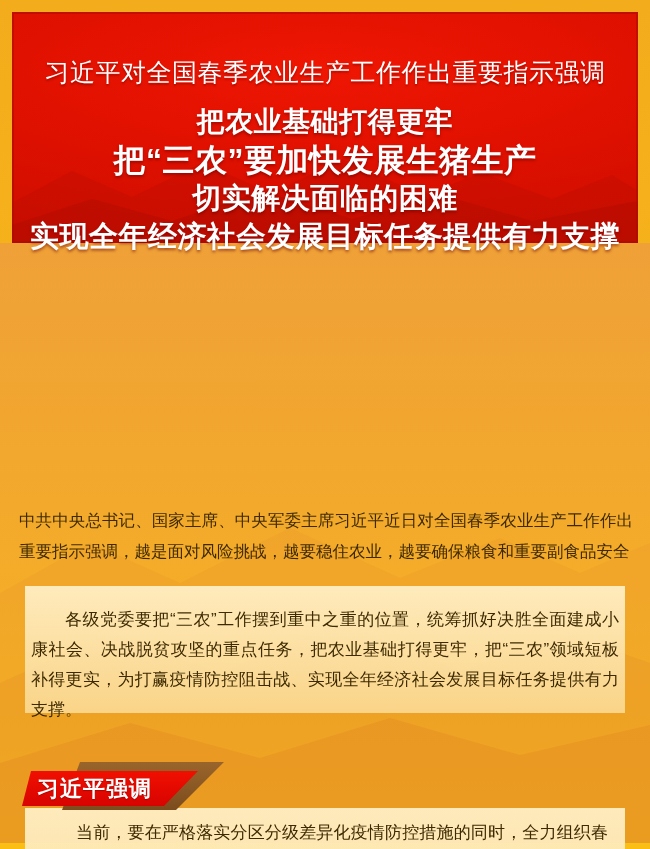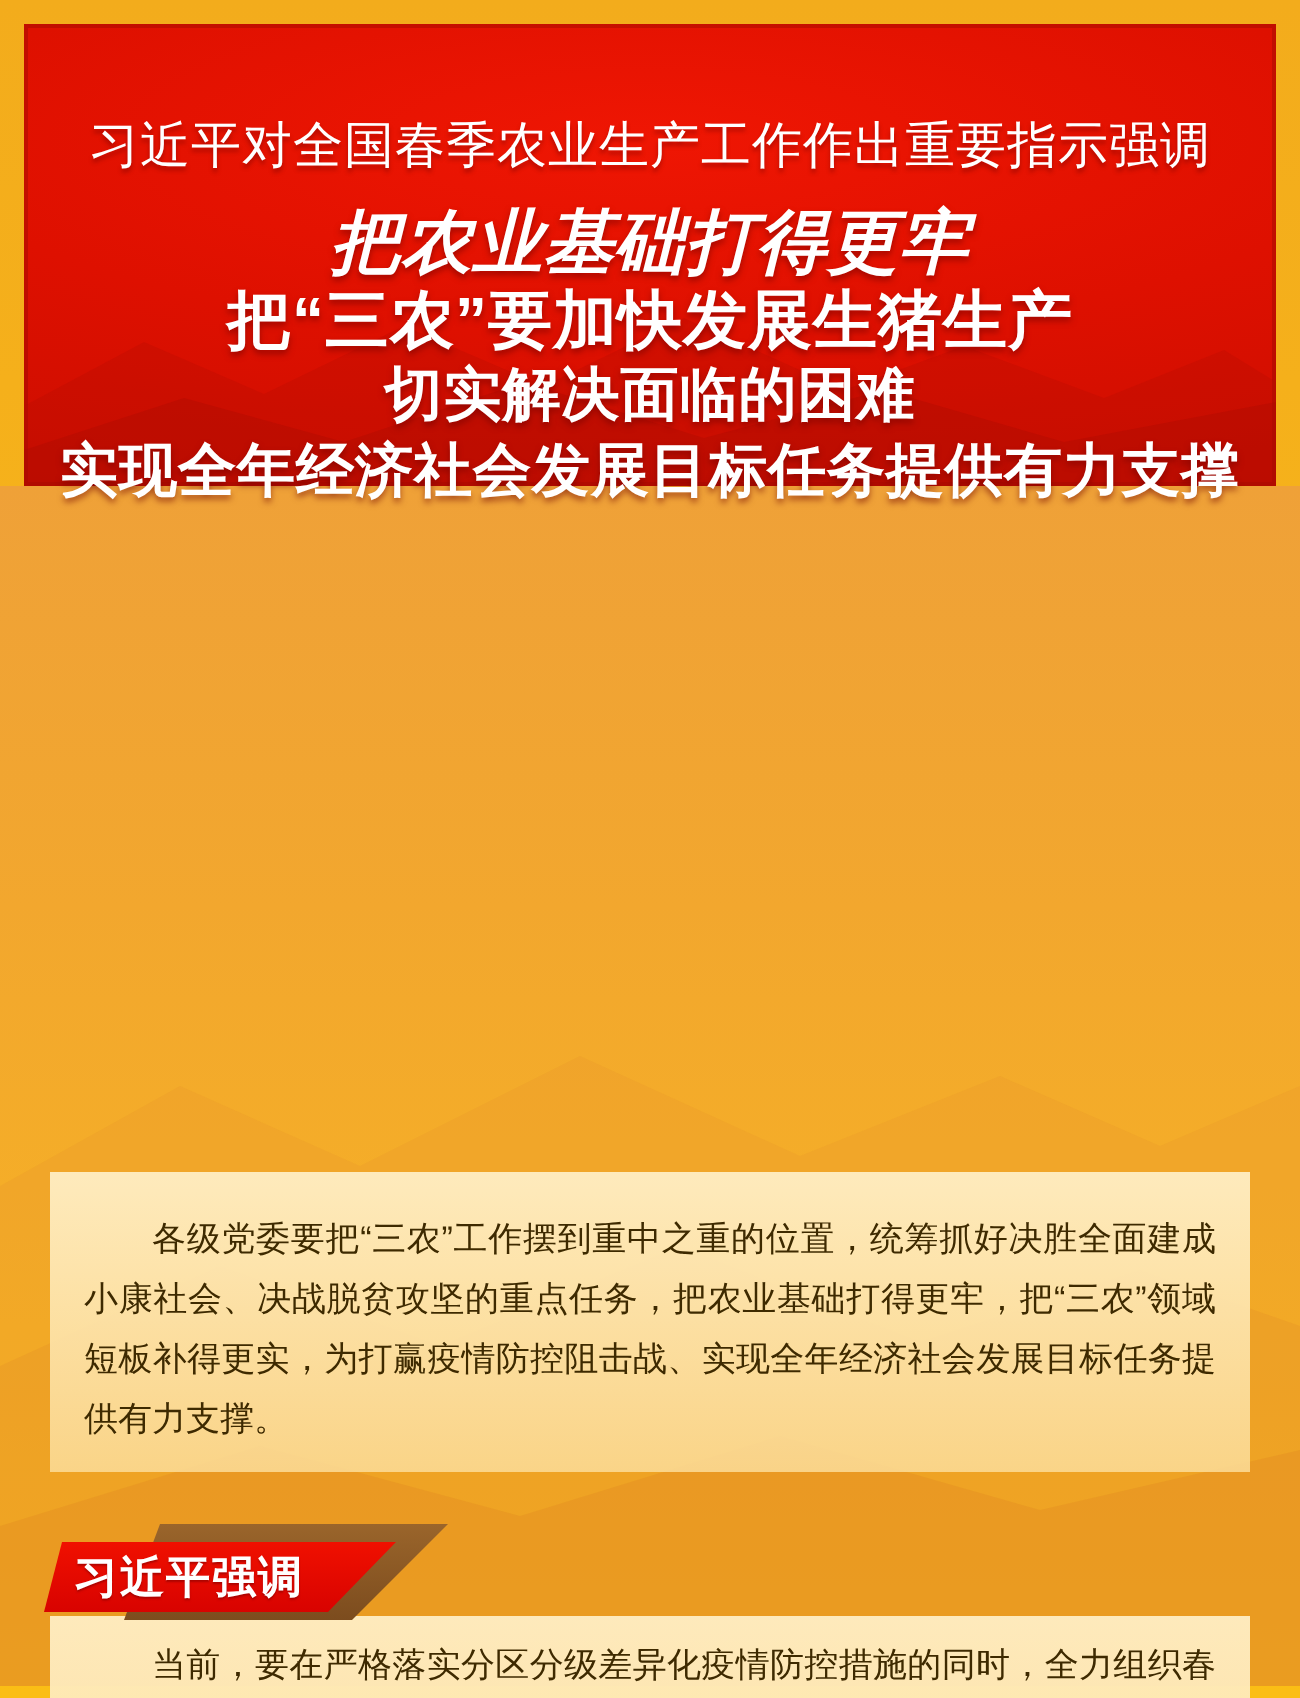--- a/index.html
+++ b/index.html
@@ -20,42 +20,42 @@
   .header .htxt{position:relative;z-index:1;}
   .kicker{
     margin-top:44px;font-size:25px;letter-spacing:.5px;font-weight:500;
     text-shadow:0 2px 2px rgba(110,0,0,.45);
   }
   .title{margin-top:14px;}
   .title-line{
     font-weight:bold;line-height:38px;letter-spacing:.5px;
     text-shadow:0 2px 3px rgba(110,0,0,.55);
   }
-  .title-line:nth-child(1){font-size:35px;font-style:italic;}
+  .title-line:nth-child(1){font-size:28px;}
   .title-line:nth-child(2){font-size:32px;}
   .title-line:nth-child(3){font-size:29px;}
   .title-line:nth-child(4){font-size:29px;}
   
   .body{
     position:absolute;left:0;top:243px;width:650px;height:600px;
     background:linear-gradient(180deg,#EFA138 0%,#F2A72E 35%,#F6B025 70%,#FABB1A 100%);
   }
   .body svg.mtn{position:absolute;left:0;bottom:0;width:100%;height:420px;z-index:0;}
   .intro{
     position:absolute;left:19px;top:262px;width:614px;margin:0;z-index:3;
     font-size:16.5px;line-height:31px;text-align:justify;color:#3E2A00;font-weight:500;
   }
   .quote-box{
     position:absolute;left:25px;width:600px;box-sizing:border-box;z-index:2;
     background:linear-gradient(180deg,rgba(255,238,196,.95) 0%,rgba(252,221,153,.85) 100%);
   }
   .quote-box p{
     margin:0;text-indent:2em;text-align:justify;color:#3E2A00;font-weight:500;
   }
-  .box1{top:343px;height:150px;padding:19px 17px 0;}
+  .box1{top:343px;height:127px;padding:19px 6px 0;}
   .box1 p{font-size:17px;line-height:30px;}
   .box2{top:565px;height:237px;padding:12px 17px 0;}
   .box2 p{font-size:17px;line-height:26.5px;}
   
   .label-back{
     position:absolute;left:62px;top:519px;width:162px;height:48px;z-index:3;
     background:linear-gradient(180deg,#9A652B 0%,#7C4C1E 100%);
     clip-path:polygon(18px 0,100% 0,calc(100% - 48px) 100%,0 100%);
   }
   .label{
@@ -90,20 +90,21 @@
     </div>
   </div>
 
   <div class="body">
     <svg class="mtn" viewBox="0 0 650 420" preserveAspectRatio="none">
       <polygon points="0,170 90,120 180,160 290,105 400,155 500,115 580,150 650,120 650,420 0,420" fill="#E6922B" fill-opacity="0.25"></polygon>
       <polygon points="0,260 110,210 220,250 340,200 460,248 570,212 650,240 650,420 0,420" fill="#E28C26" fill-opacity="0.28"></polygon>
       <polygon points="0,340 130,300 260,335 390,295 520,332 650,302 650,420 0,420" fill="#DD8621" fill-opacity="0.30"></polygon>
     </svg>
 
+    <p class="intro">中共中央总书记、国家主席、中央军委主席习近平近日对全国春季农业生产工作作出重要指示强调，越是面对风险挑战，越要稳住农业，越要确保粮食和重要副食品安全</p>
 
     <div class="quote-box box1">
       <p>各级党委要把“三农”工作摆到重中之重的位置，统筹抓好决胜全面建成小康社会、决战脱贫攻坚的重点任务，把农业基础打得更牢，把“三农”领域短板补得更实，为打赢疫情防控阻击战、实现全年经济社会发展目标任务提供有力支撑。</p>
     </div>
 
     <div class="label-back"></div>
     <div class="label">
       <span>习近平强调</span>
     </div>
 

